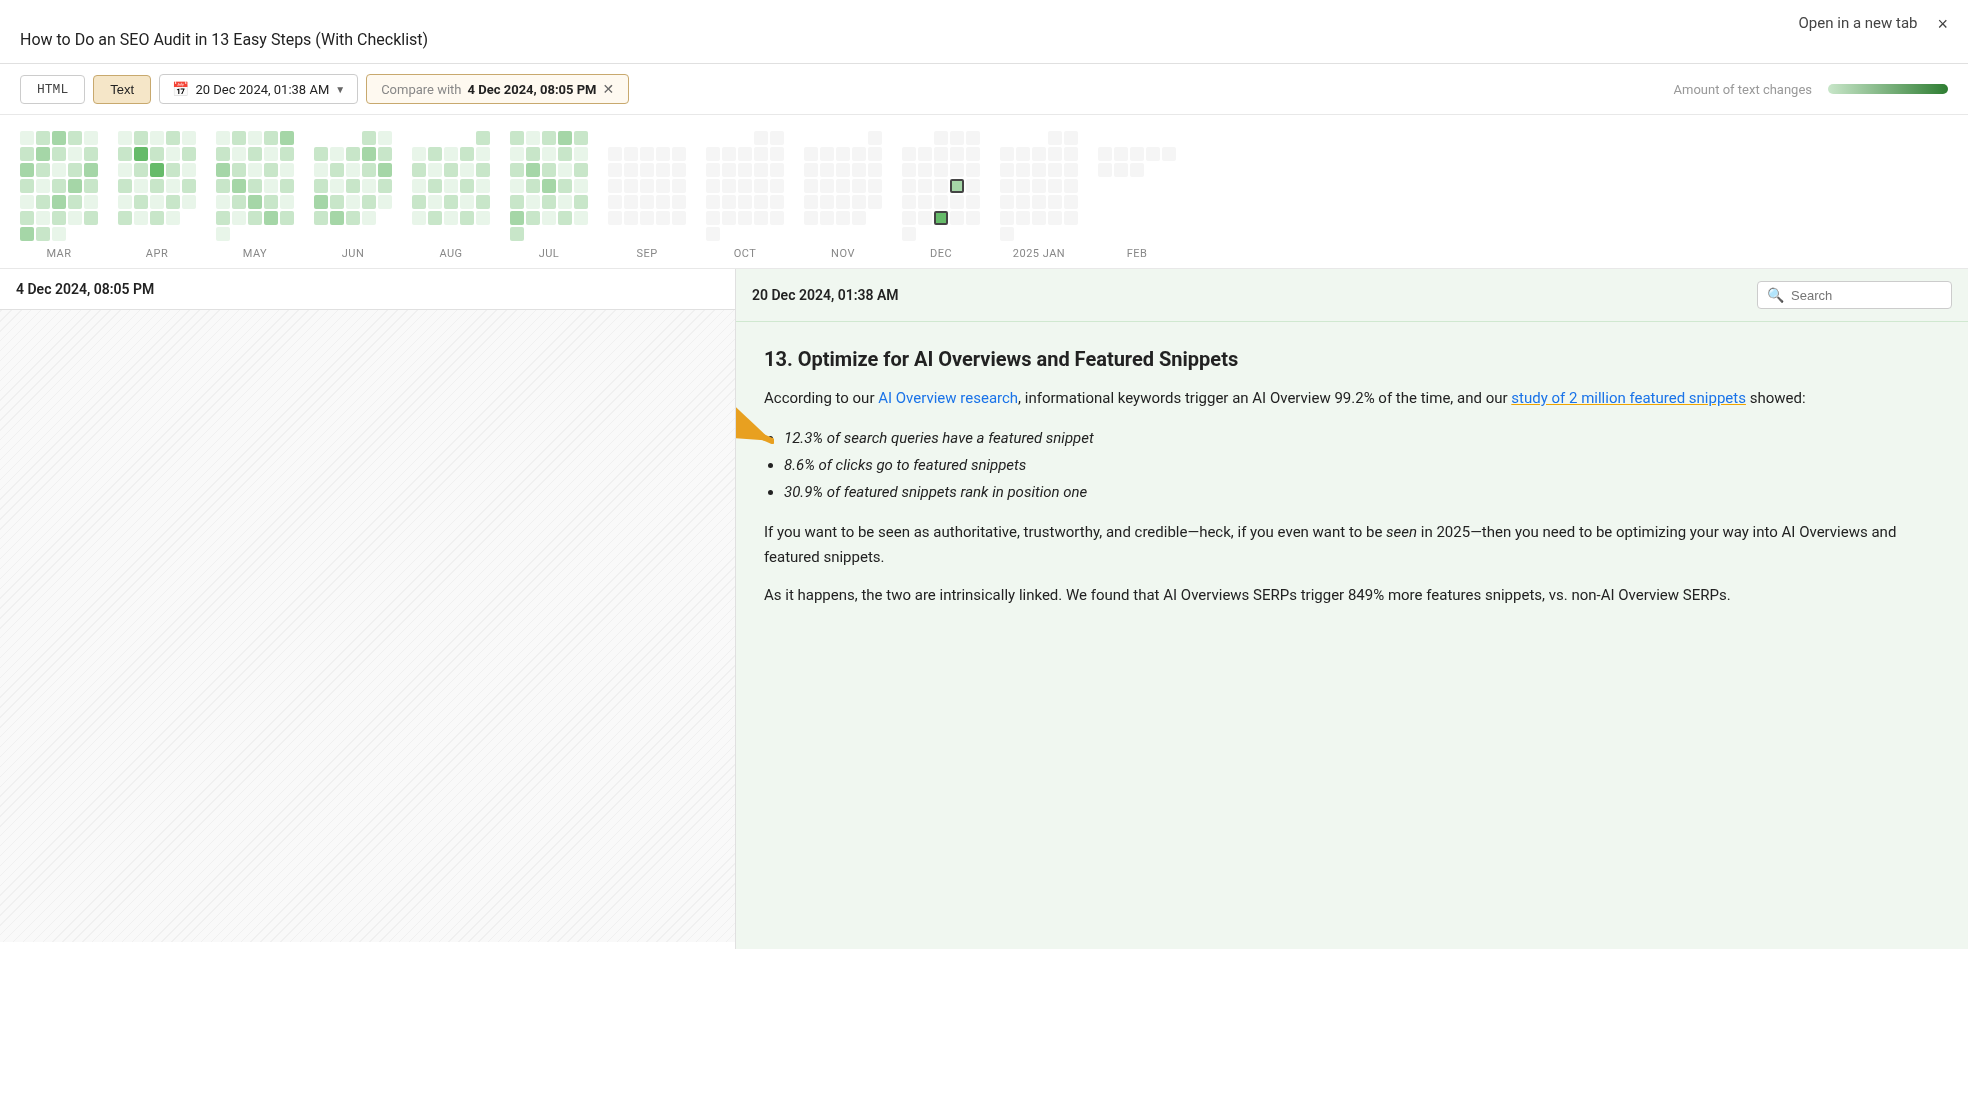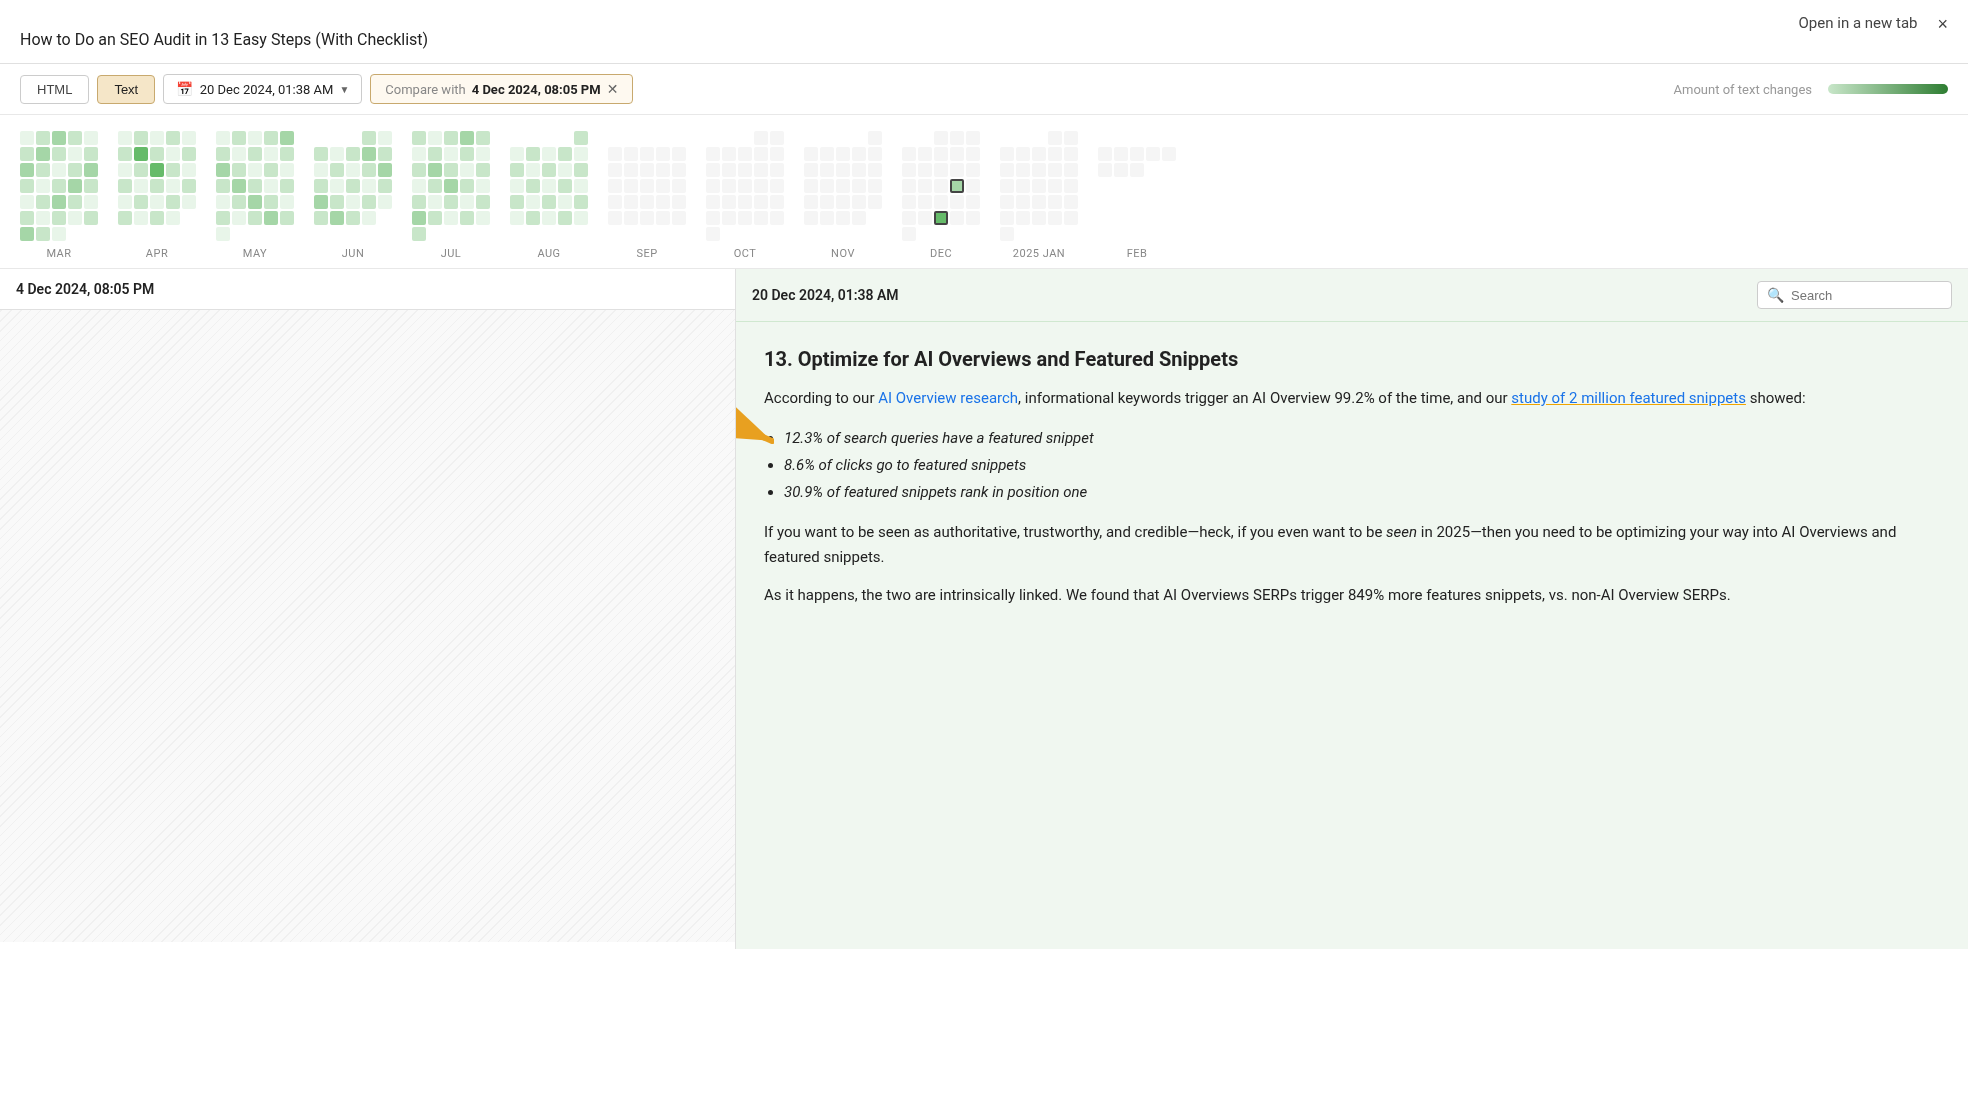--- a/index.html
+++ b/index.html
@@ -10,21 +10,21 @@
     .header-title { font-size: 16px; font-weight: 400; color: #222; margin-bottom: 4px; }
     .header-url { color: #1a73e8; font-size: 13px; display: flex; align-items: center; gap: 4px; }
     .header-url a { color: #1a73e8; text-decoration: none; }
     .external-link-icon { color: #1a73e8; font-size: 12px; }
     .header-actions { position: absolute; right: 20px; top: 14px; display: flex; align-items: flex-start; gap: 20px; }
     .open-new-tab { font-size: 15px; color: #444; cursor: pointer; }
     .close-btn { font-size: 18px; color: #444; cursor: pointer; background: none; border: none; }
 
     
     .toolbar { display: flex; align-items: center; padding: 10px 20px; border-bottom: 1px solid #e8e8e8; gap: 8px; }
-    .btn-html { padding: 6px 16px; border: 1px solid #ccc; background: #fff; border-radius: 4px; font-size: 13px; cursor: pointer; color: #444; }
+    .btn-html { padding: 6px 16px; border: 1px solid #ccc; background: #fff; border-radius: 4px; font-size: 13px; cursor: pointer; color: #444; font-family: Liberation Mono, monospace; }
     .btn-text { padding: 6px 16px; border: 1px solid #c8a96e; background: #f5e6c8; border-radius: 4px; font-size: 13px; cursor: pointer; color: #222; font-weight: 500; }
     .date-picker { display: flex; align-items: center; gap: 6px; padding: 6px 12px; border: 1px solid #ccc; border-radius: 4px; font-size: 13px; cursor: pointer; color: #222; background: #fff; }
     .cal-icon { font-size: 14px; }
     .dropdown-arrow { font-size: 10px; color: #666; }
     .compare-btn { display: flex; align-items: center; gap: 6px; padding: 6px 14px; border: 1px solid #c8a96e; border-radius: 4px; font-size: 13px; cursor: pointer; background: #fef9f0; color: #222; }
     .compare-btn .compare-label { color: #888; }
     .compare-btn .compare-date { font-weight: 700; color: #222; }
     .compare-close { color: #666; cursor: pointer; font-size: 14px; }
     .amount-label { margin-left: auto; color: #999; font-size: 13px; }
     .gradient-bar { width: 120px; height: 10px; border-radius: 5px; background: linear-gradient(to right, #c8e6c9, #2e7d32); margin-left: 8px; }
@@ -266,20 +266,61 @@
           <div class="cell cell-empty"></div>
           <div class="cell cell-empty"></div>
           <div class="cell cell-empty"></div>
           <div class="cell cell-empty"></div>
       </div>
       <div class="month-label">JUN</div>
     </div>
 
     <div class="month-block">
       <div class="week-grid">
+        <div class="cell cell-empty"></div>
+          <div class="cell cell-empty"></div>
+          <div class="cell cell-empty"></div>
+          <div class="cell cell-empty"></div>
+          <div class="cell cell-1"></div>
+        <div class="cell cell-0"></div>
+          <div class="cell cell-1"></div>
+          <div class="cell cell-0"></div>
+          <div class="cell cell-1"></div>
+          <div class="cell cell-0"></div>
+        <div class="cell cell-1"></div>
+          <div class="cell cell-0"></div>
+          <div class="cell cell-1"></div>
+          <div class="cell cell-0"></div>
+          <div class="cell cell-1"></div>
+        <div class="cell cell-0"></div>
+          <div class="cell cell-1"></div>
+          <div class="cell cell-0"></div>
+          <div class="cell cell-1"></div>
+          <div class="cell cell-0"></div>
+        <div class="cell cell-1"></div>
+          <div class="cell cell-0"></div>
+          <div class="cell cell-1"></div>
+          <div class="cell cell-0"></div>
+          <div class="cell cell-1"></div>
+        <div class="cell cell-0"></div>
+          <div class="cell cell-1"></div>
+          <div class="cell cell-0"></div>
+          <div class="cell cell-1"></div>
+          <div class="cell cell-0"></div>
+        <div class="cell cell-empty"></div>
+          <div class="cell cell-empty"></div>
+          <div class="cell cell-empty"></div>
+          <div class="cell cell-empty"></div>
+          <div class="cell cell-empty"></div>
+      </div>
+      <div class="month-label">AUG</div>
+    </div>
+
+    <div class="month-block">
+      <div class="week-grid">
         <div class="cell cell-1"></div>
           <div class="cell cell-0"></div>
           <div class="cell cell-1"></div>
           <div class="cell cell-2"></div>
           <div class="cell cell-1"></div>
         <div class="cell cell-0"></div>
           <div class="cell cell-1"></div>
           <div class="cell cell-0"></div>
           <div class="cell cell-1"></div>
           <div class="cell cell-0"></div>
@@ -303,61 +344,20 @@
           <div class="cell cell-0"></div>
           <div class="cell cell-1"></div>
           <div class="cell cell-0"></div>
         <div class="cell cell-1"></div>
           <div class="cell cell-empty"></div>
           <div class="cell cell-empty"></div>
           <div class="cell cell-empty"></div>
           <div class="cell cell-empty"></div>
       </div>
       <div class="month-label">JUL</div>
-    </div>
-
-    <div class="month-block">
-      <div class="week-grid">
-        <div class="cell cell-empty"></div>
-          <div class="cell cell-empty"></div>
-          <div class="cell cell-empty"></div>
-          <div class="cell cell-empty"></div>
-          <div class="cell cell-1"></div>
-        <div class="cell cell-0"></div>
-          <div class="cell cell-1"></div>
-          <div class="cell cell-0"></div>
-          <div class="cell cell-1"></div>
-          <div class="cell cell-0"></div>
-        <div class="cell cell-1"></div>
-          <div class="cell cell-0"></div>
-          <div class="cell cell-1"></div>
-          <div class="cell cell-0"></div>
-          <div class="cell cell-1"></div>
-        <div class="cell cell-0"></div>
-          <div class="cell cell-1"></div>
-          <div class="cell cell-0"></div>
-          <div class="cell cell-1"></div>
-          <div class="cell cell-0"></div>
-        <div class="cell cell-1"></div>
-          <div class="cell cell-0"></div>
-          <div class="cell cell-1"></div>
-          <div class="cell cell-0"></div>
-          <div class="cell cell-1"></div>
-        <div class="cell cell-0"></div>
-          <div class="cell cell-1"></div>
-          <div class="cell cell-0"></div>
-          <div class="cell cell-1"></div>
-          <div class="cell cell-0"></div>
-        <div class="cell cell-empty"></div>
-          <div class="cell cell-empty"></div>
-          <div class="cell cell-empty"></div>
-          <div class="cell cell-empty"></div>
-          <div class="cell cell-empty"></div>
-      </div>
-      <div class="month-label">AUG</div>
     </div>
 
     <div class="month-block">
       <div class="week-grid">
         <div class="cell cell-empty"></div>
           <div class="cell cell-empty"></div>
           <div class="cell cell-empty"></div>
           <div class="cell cell-empty"></div>
           <div class="cell cell-empty"></div>
         <div class="cell cell-gray-light"></div>

